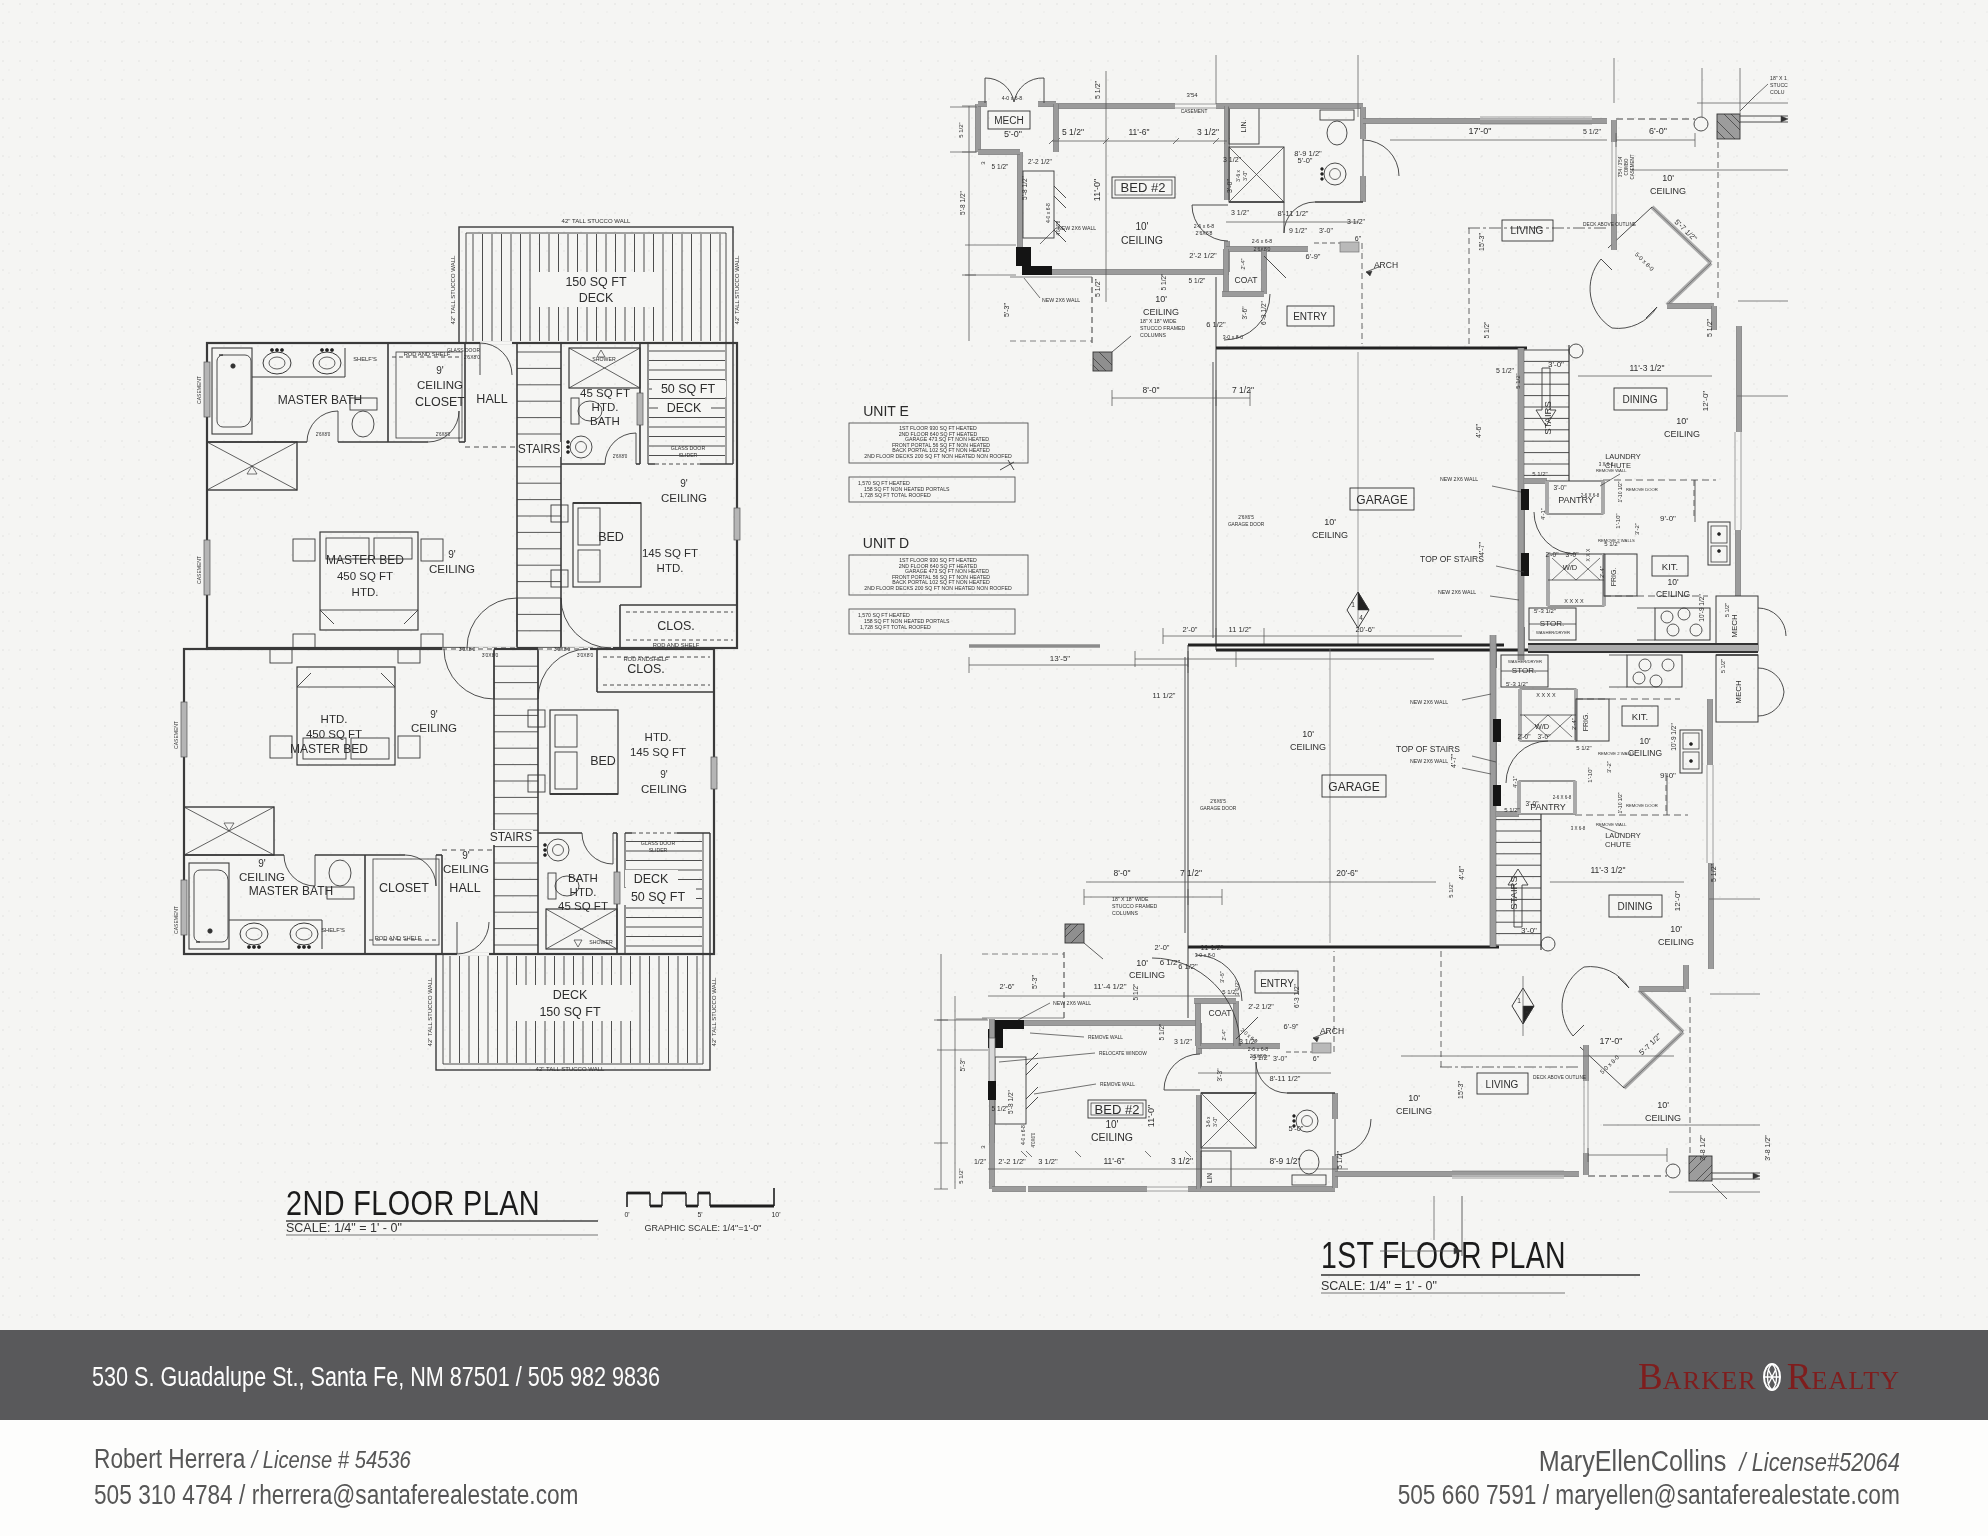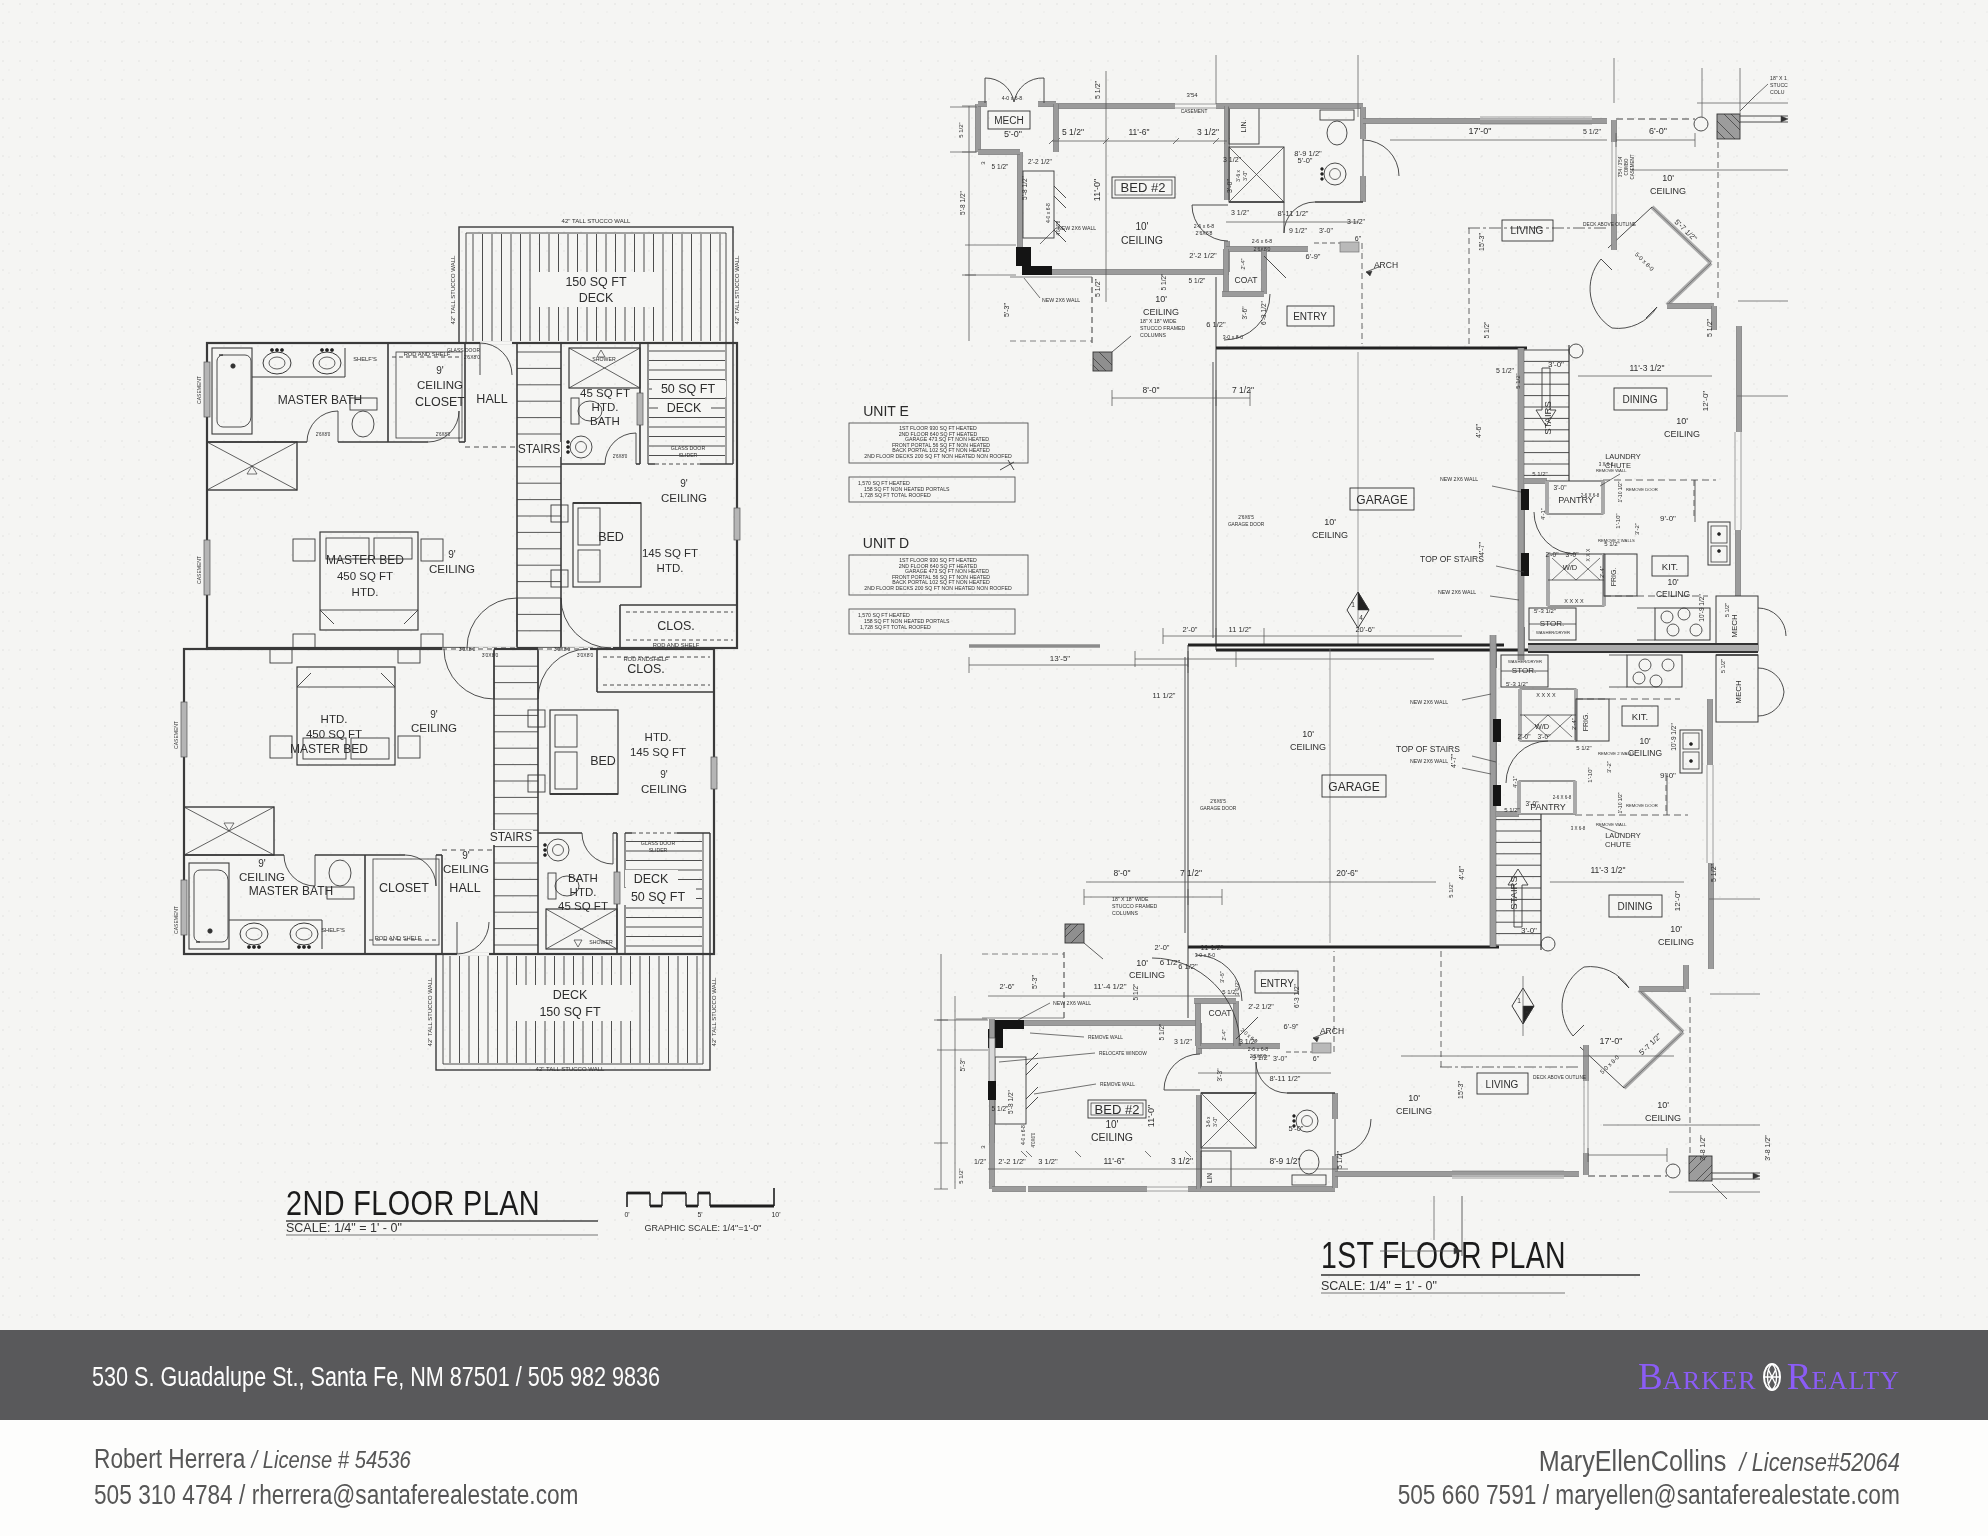--- a/index.html
+++ b/index.html
@@ -1,21 +1,21 @@
 <!DOCTYPE html>
 <html><head><meta charset="utf-8">
 <style>
 html,body{margin:0;padding:0;}
 body{width:1988px;height:1536px;position:relative;background:#fdfdfc;font-family:"Liberation Sans",sans-serif;overflow:hidden;}
 #paper{position:absolute;left:0;top:0;width:1988px;height:1330px;background:#f5f5f3;
 background-image:radial-gradient(circle at 3px 4px, rgba(110,110,110,0.07) 1px, transparent 1.4px),radial-gradient(circle at 9px 12px, rgba(130,130,130,0.05) 1px, transparent 1.4px);
 background-size:17px 19px, 23px 29px;}
 #bar{position:absolute;left:0;top:1330px;width:1988px;height:90px;background:#59595b;}
 .addr{position:absolute;left:92px;top:1362px;color:#fdfdfd;font-size:27px;transform:scaleX(0.80);transform-origin:left center;white-space:nowrap;}
-#logo{position:absolute;left:1638px;top:1355px;color:#8b5cf6;font-family:"Liberation Serif",serif;white-space:nowrap;}
+#logo{position:absolute;left:1638px;top:1355px;color:#7f1d1d;font-family:"Liberation Serif",serif;white-space:nowrap;}
 #logo .big{font-size:37px;}
 #logo .sm{font-size:26px;letter-spacing:1.2px;}
 .ag{position:absolute;color:#565656;white-space:nowrap;}
 .it{font-style:italic;}
 svg text{white-space:pre;}
 </style></head>
 <body>
 <div id="paper"></div>
 <svg width="1988" height="1330" viewBox="0 0 1988 1330" style="position:absolute;left:0;top:0;">
 <g>

